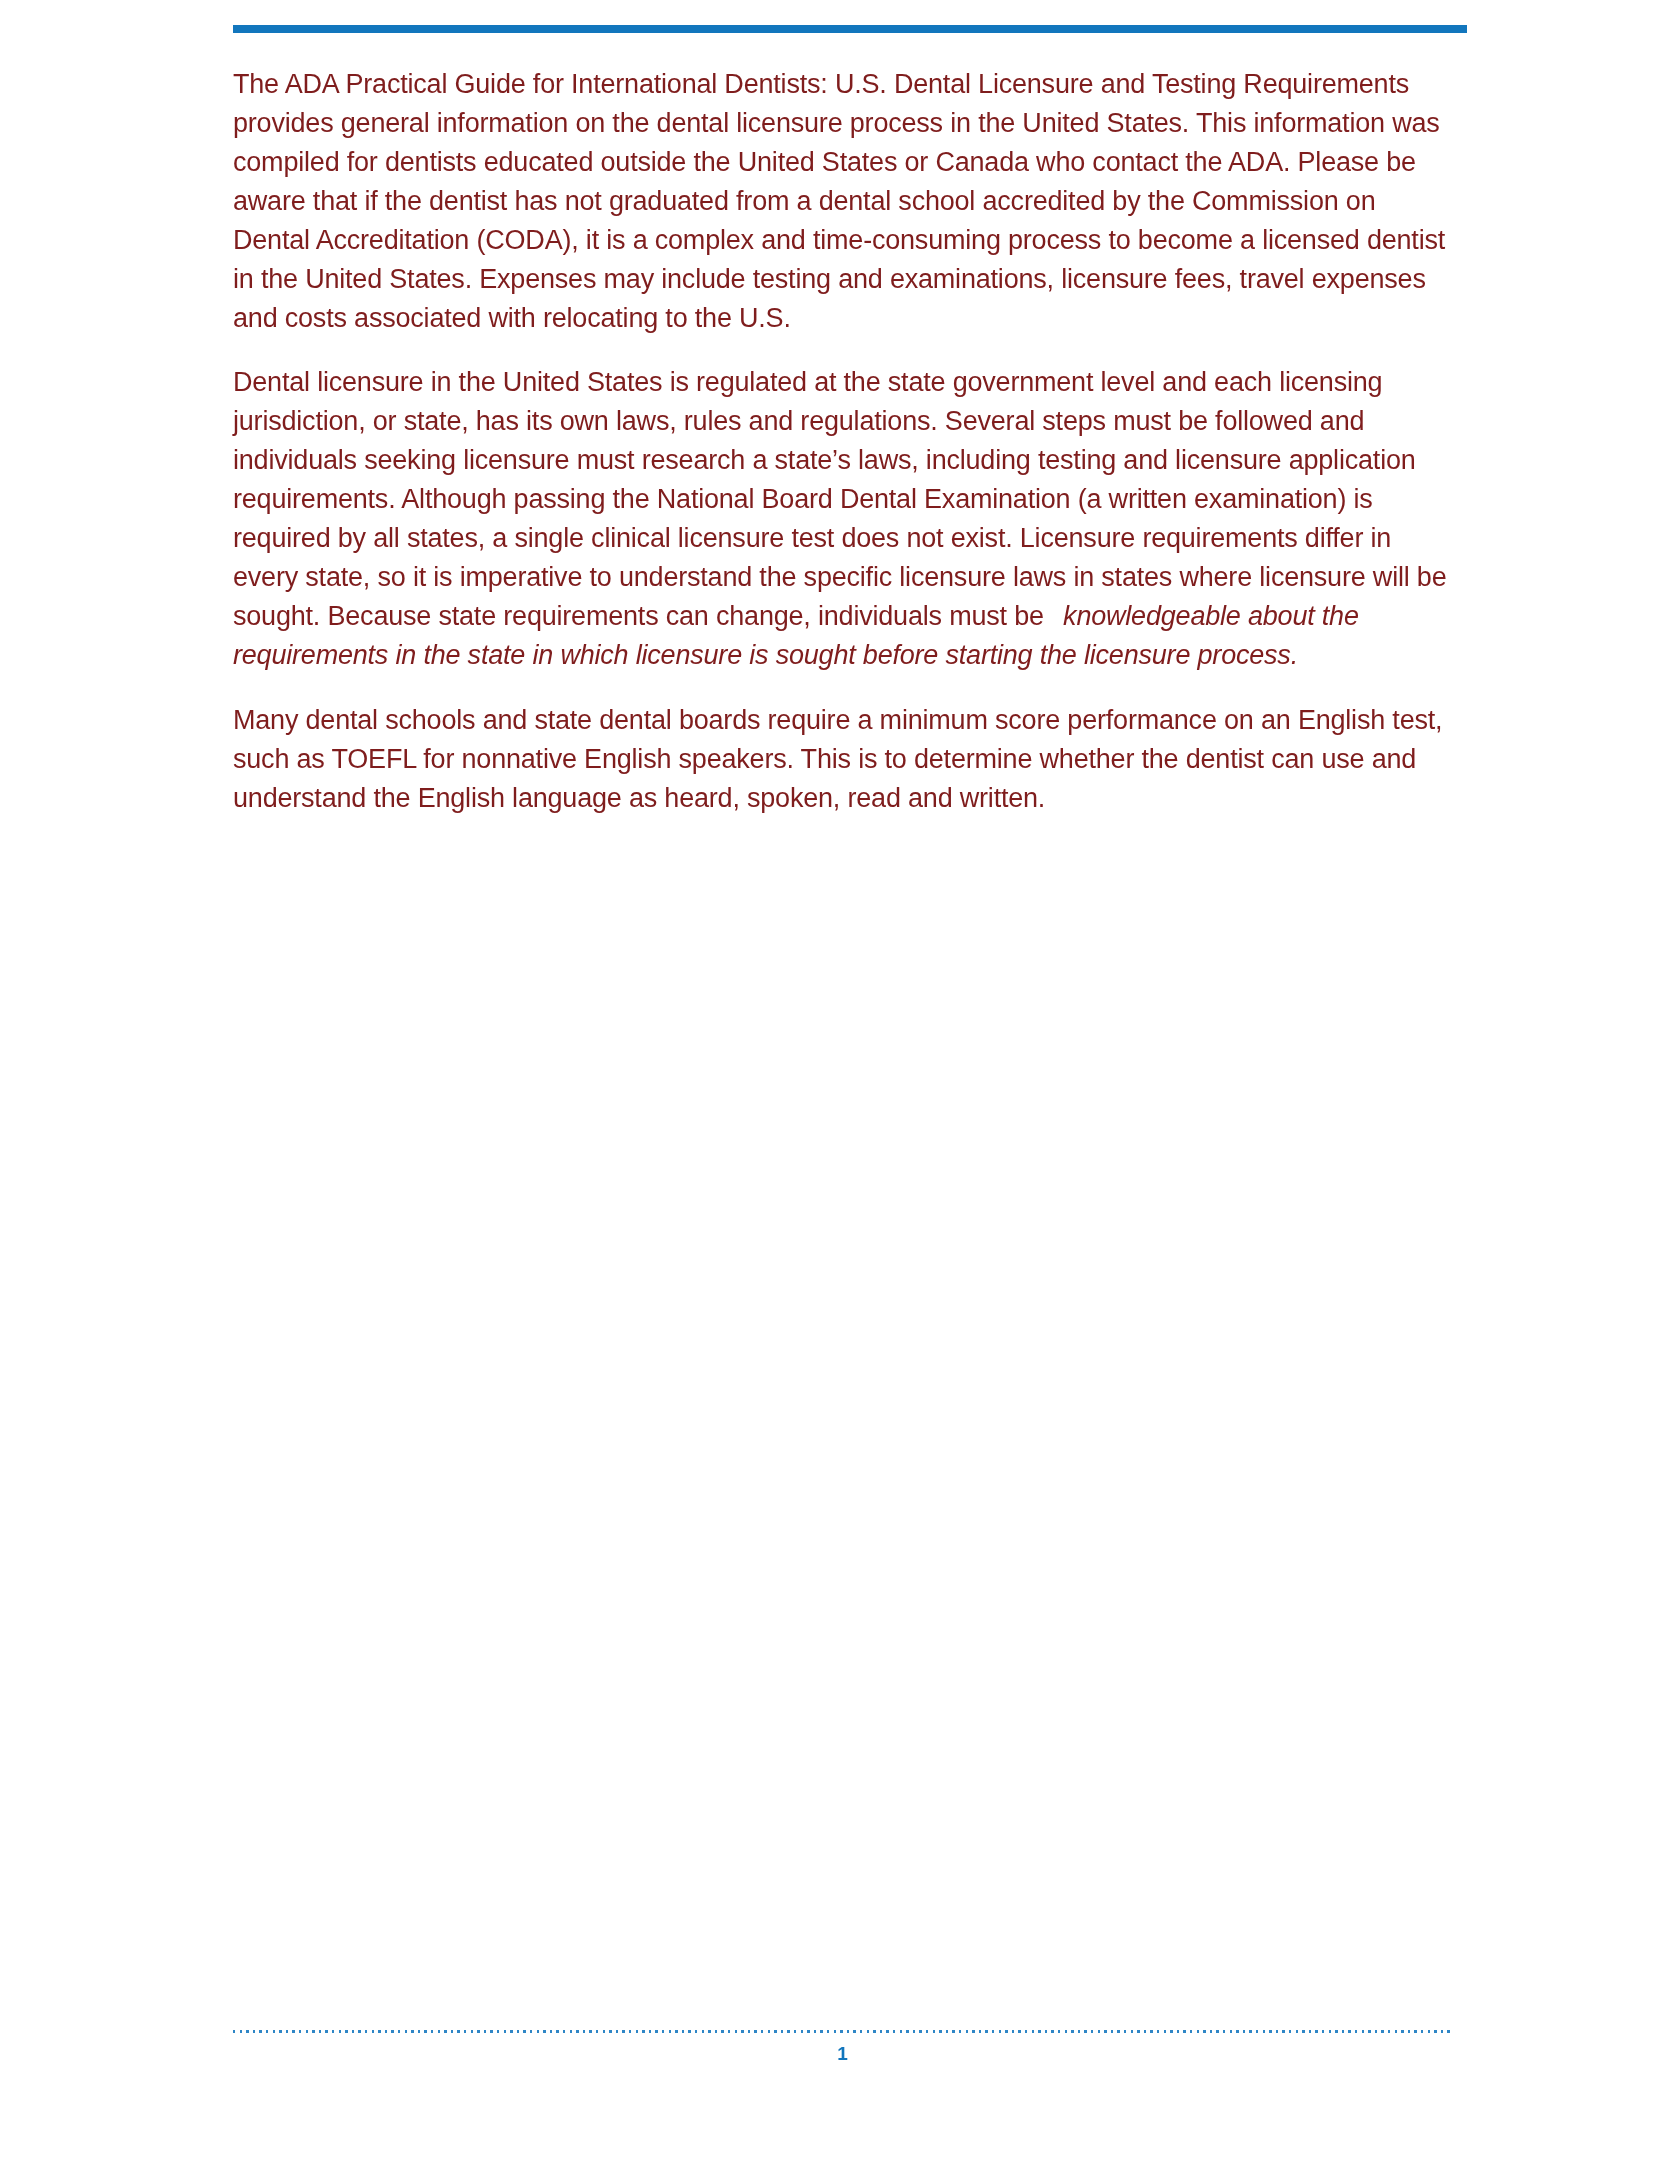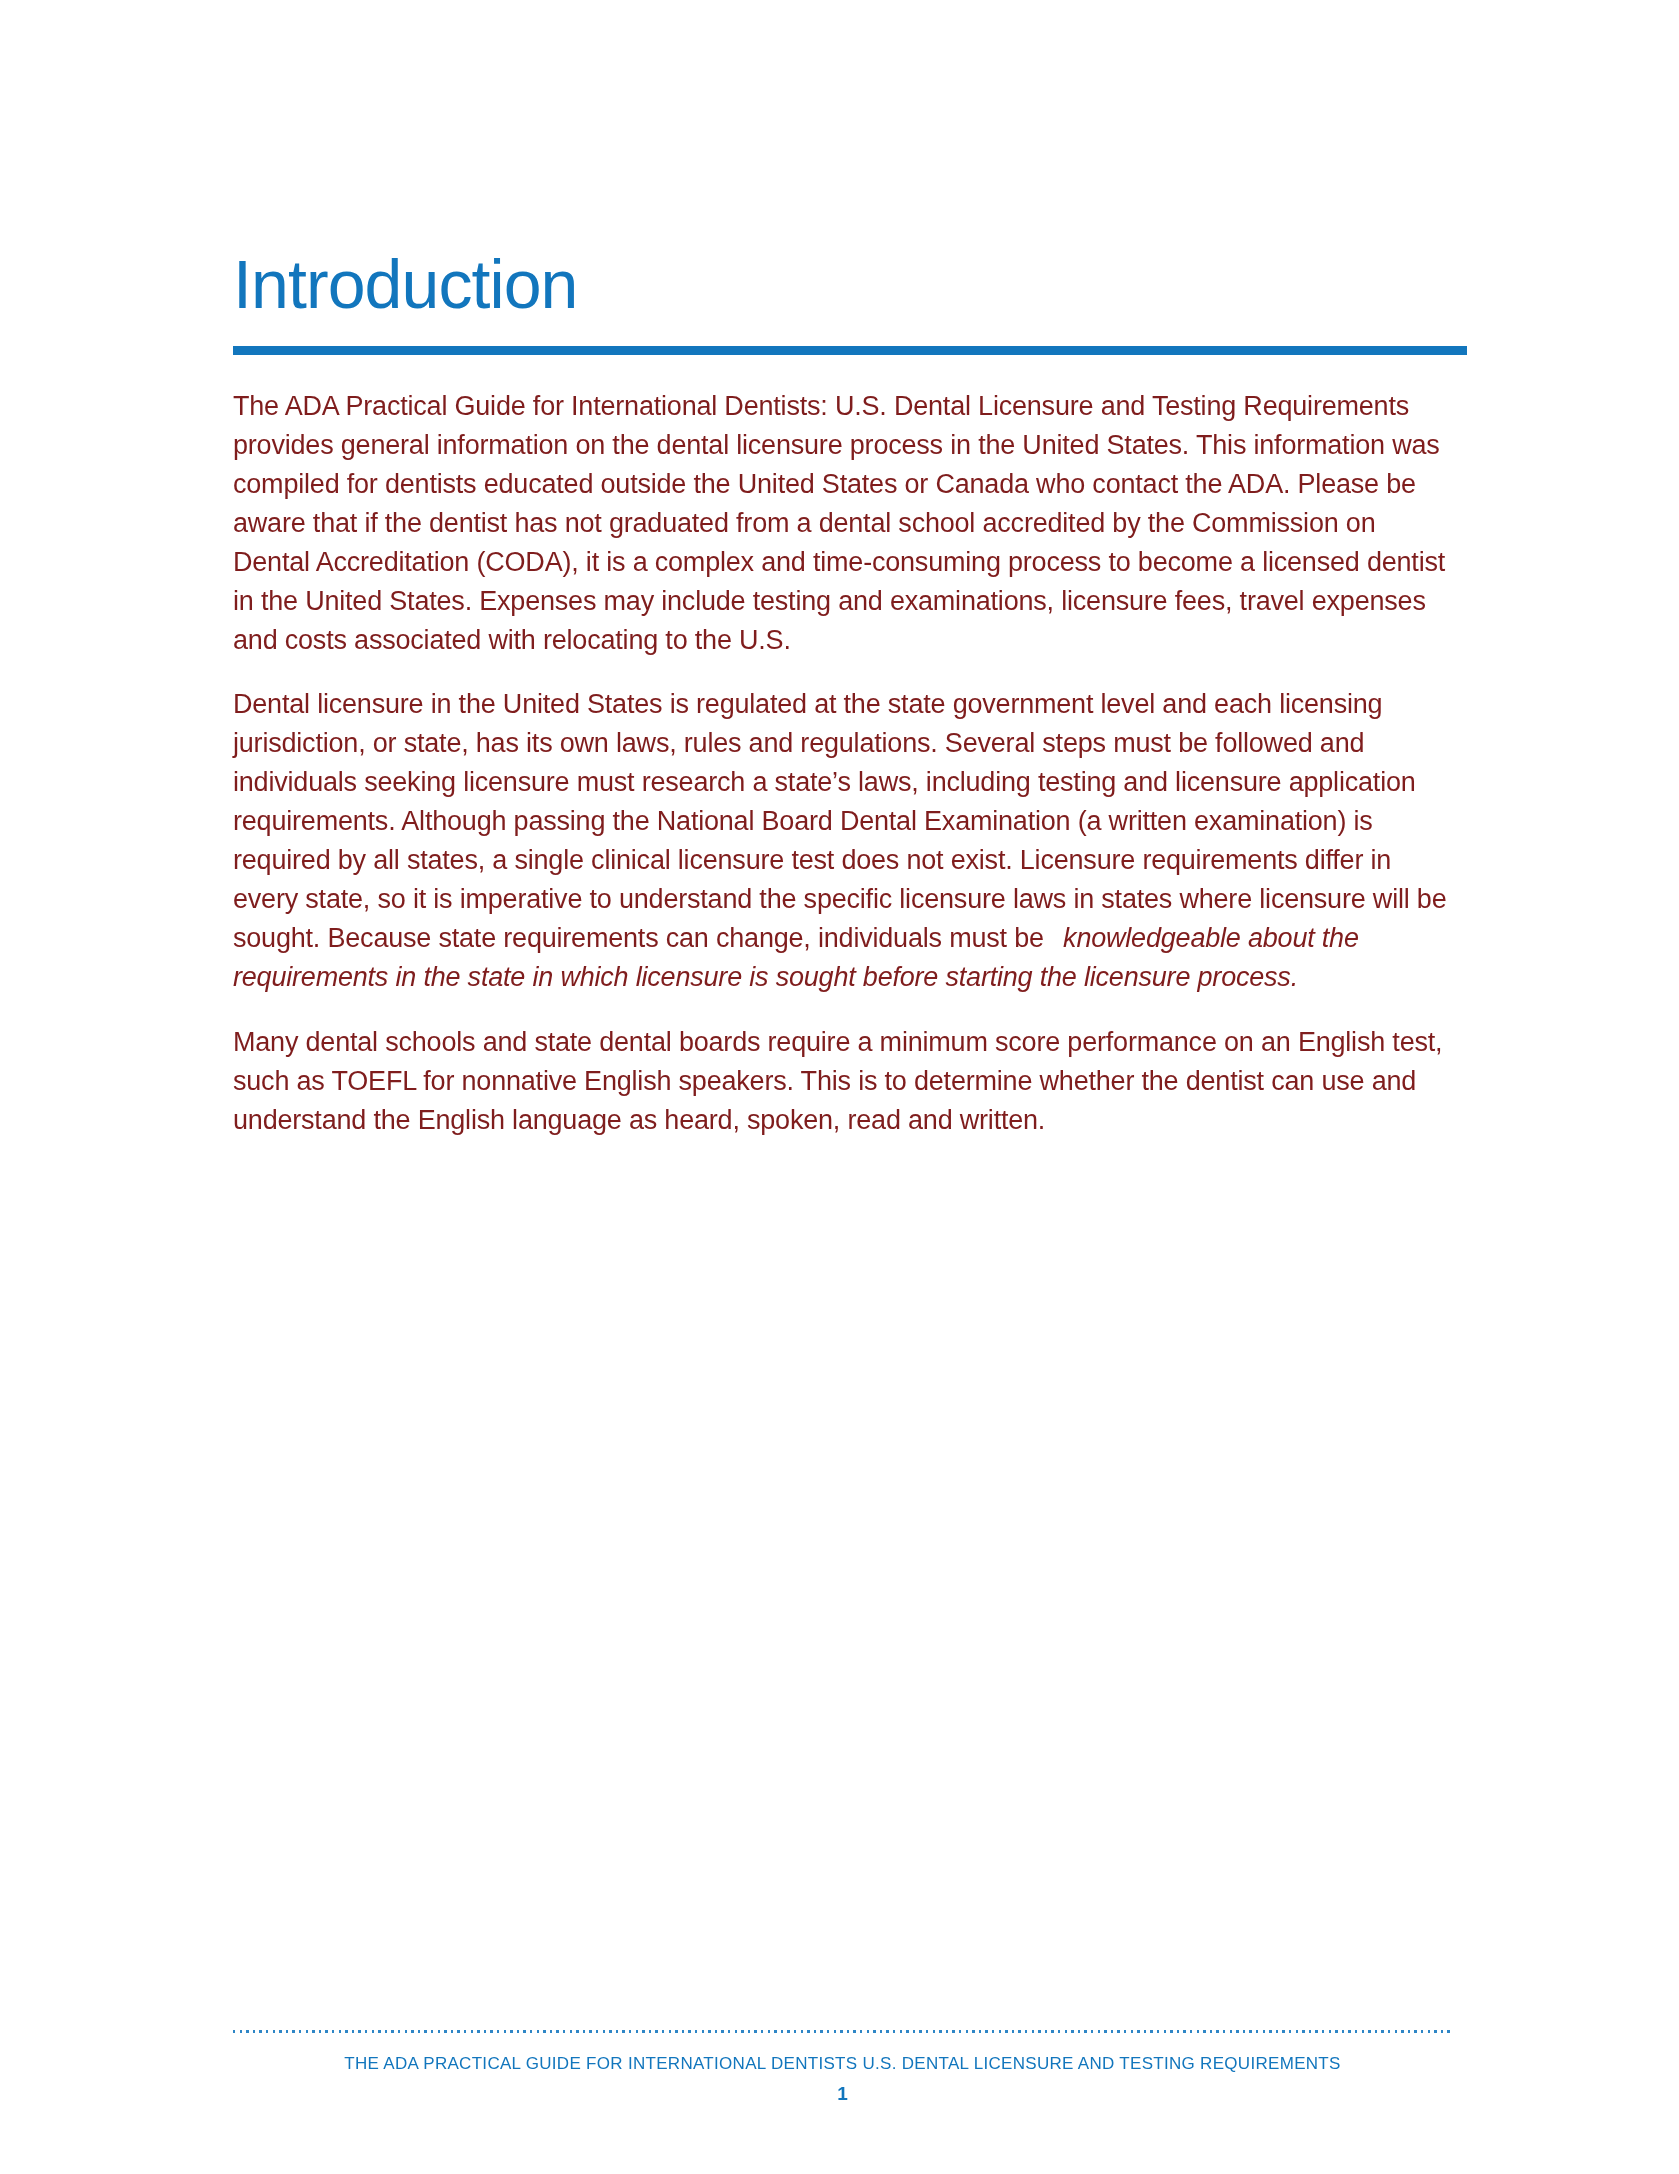--- a/index.html
+++ b/index.html
@@ -80,37 +80,35 @@
     color: #1276BD;
   }
 </style>
 </head>
 <body>
 
 <div class="page">
 
   <div class="content">
 
-    <h1 class="doc-title">Introduction</h1>
 
     <div class="title-rule"></div>
 
     <p class="body-par">The ADA Practical Guide for International Dentists: U.S. Dental Licensure and Testing Requirements provides general information on the dental licensure process in the United States. This information was compiled for dentists educated outside the United States or Canada who contact the ADA. Please be aware that if the dentist has not graduated from a dental school accredited by the Commission on Dental Accreditation (CODA), it is a complex and time-consuming process to become a licensed dentist in the United States. Expenses may include testing and examinations, licensure fees, travel expenses and costs associated with relocating to the U.S.</p>
 
     <p class="body-par"><span>Dental licensure in the United States is regulated at the state government level and each licensing jurisdiction, or state, has its own laws, rules and regulations. Several steps must be followed and individuals seeking licensure must research a state’s laws, including testing and licensure application requirements. Although passing the National Board Dental Examination (a written examination) is required by all states, a single clinical licensure test does not exist. Licensure requirements differ in every state, so it is imperative to understand the specific licensure laws in states where licensure will be sought. Because state requirements can change, individuals must be </span><em>knowledgeable about the requirements in the state in which licensure is sought before starting the licensure process.</em></p>
 
     <p class="body-par">Many dental schools and state dental boards require a minimum score performance on an English test, such as TOEFL for nonnative English speakers. This is to determine whether the dentist can use and understand the English language as heard, spoken, read and written.</p>
 
 
   </div>
 
   <div class="footer">
 
     <div class="dotted-rule"></div>
 
-    <div class="running-title">THE ADA PRACTICAL GUIDE FOR INTERNATIONAL DENTISTS U.S. DENTAL LICENSURE AND TESTING REQUIREMENTS</div>
 
     <div class="page-number">1</div>
 
   </div>
 
 </div>
 
 
 </body></html>

